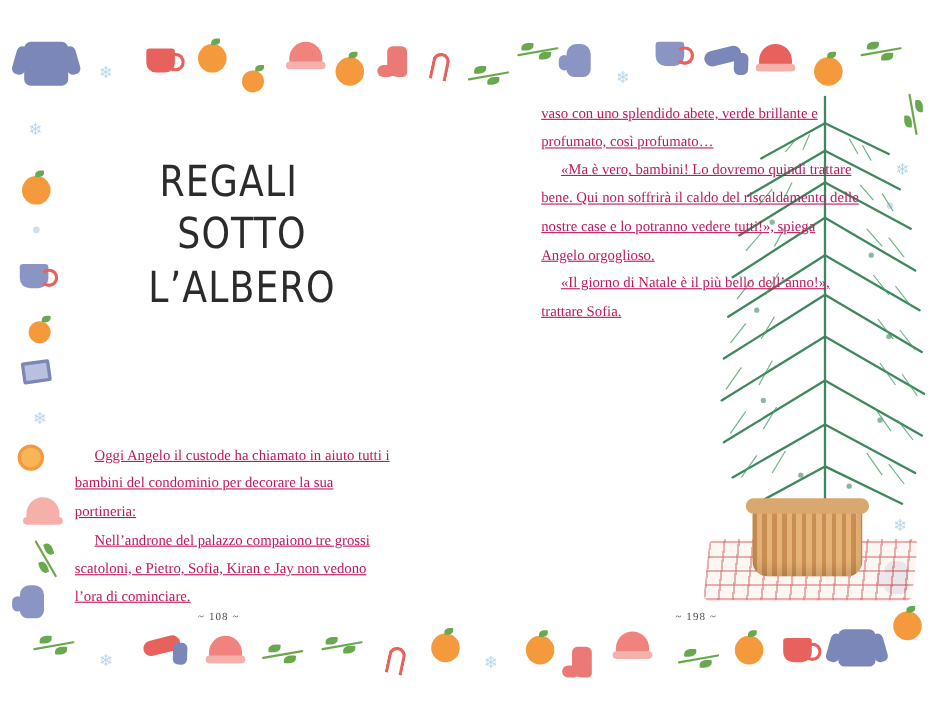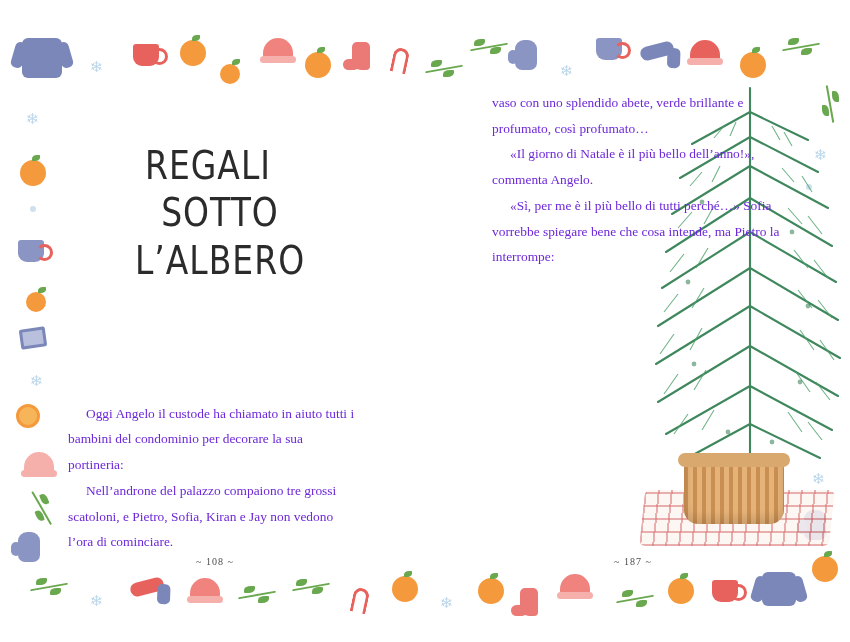--- a/index.html
+++ b/index.html
@@ -55,36 +55,37 @@
     transform: scaleY(1.18);
     transform-origin: top center;
   }
   .chapter-title .l1 { display: block; margin-left: -10px; }
   .chapter-title .l2 { display: block; margin-left: 14px; }
 
   .body-text {
     font-family: "Liberation Serif", serif;
     font-size: 13.4px;
     line-height: 1.92;
-    color: #6d28d9;
+    color: #be185d;
     text-align: left;
+    text-decoration: underline;
   }
   .p-indent { text-indent: 18px; }
   .col-left .body-text { margin-top: 138px; }
   .col-right .body-text { margin-top: 0px; }
   .body-text p { margin: 0; }
 
   .folio {
     position: absolute;
     font-family: "Liberation Serif", serif;
     font-size: 10px;
     color: #4c4c4c;
     letter-spacing: 1px;
   }
-  .folio-left  { left: 196px; top: 556px; }
+  .folio-left  { left: 180px; top: 556px; }
   .folio-right { left: 614px; top: 556px; }
 
   
   .tree-illo {
     position: absolute;
     right: 8px;
     top: 82px;
     width: 210px;
     height: 470px;
   }
@@ -486,22 +487,22 @@
       <div class="body-text">
         <p class="p-indent">Oggi Angelo il custode ha chiamato in aiuto tutti i bambini del condominio per decorare la sua portineria:</p>
         <p class="p-indent">Nell’androne del palazzo compaiono tre grossi scatoloni, e Pietro, Sofia, Kiran e Jay non vedono l’ora di cominciare.</p>
 
       </div>
     </div>
 
     <div class="col col-right">
       <div class="body-text">
         <p>vaso con uno splendido abete, verde brillante e profumato, così profumato…</p>
-        <p class="p-indent">«Il giorno di Natale è il più bello dell’anno!», commenta Angelo.</p>
-        <p class="p-indent">«Sì, per me è il più bello di tutti perché…» Sofia vorrebbe spiegare bene che cosa intende, ma Pietro la interrompe:</p>
+        <p class="p-indent">«Ma è vero, bambini! Lo dovremo quindi trattare bene. Qui non soffrirà il caldo del riscaldamento delle nostre case e lo potranno vedere tutti!», spiega Angelo orgoglioso.</p>
+        <p class="p-indent">«Il giorno di Natale è il più bello dell’anno!», trattare Sofia.</p>
       </div>
     </div>
 
     <div class="folio folio-left">~ 108 ~</div>
-    <div class="folio folio-right">~ 187 ~</div>
+    <div class="folio folio-right">~ 198 ~</div>
   </div>
 
 </div>
 
 </body></html>

